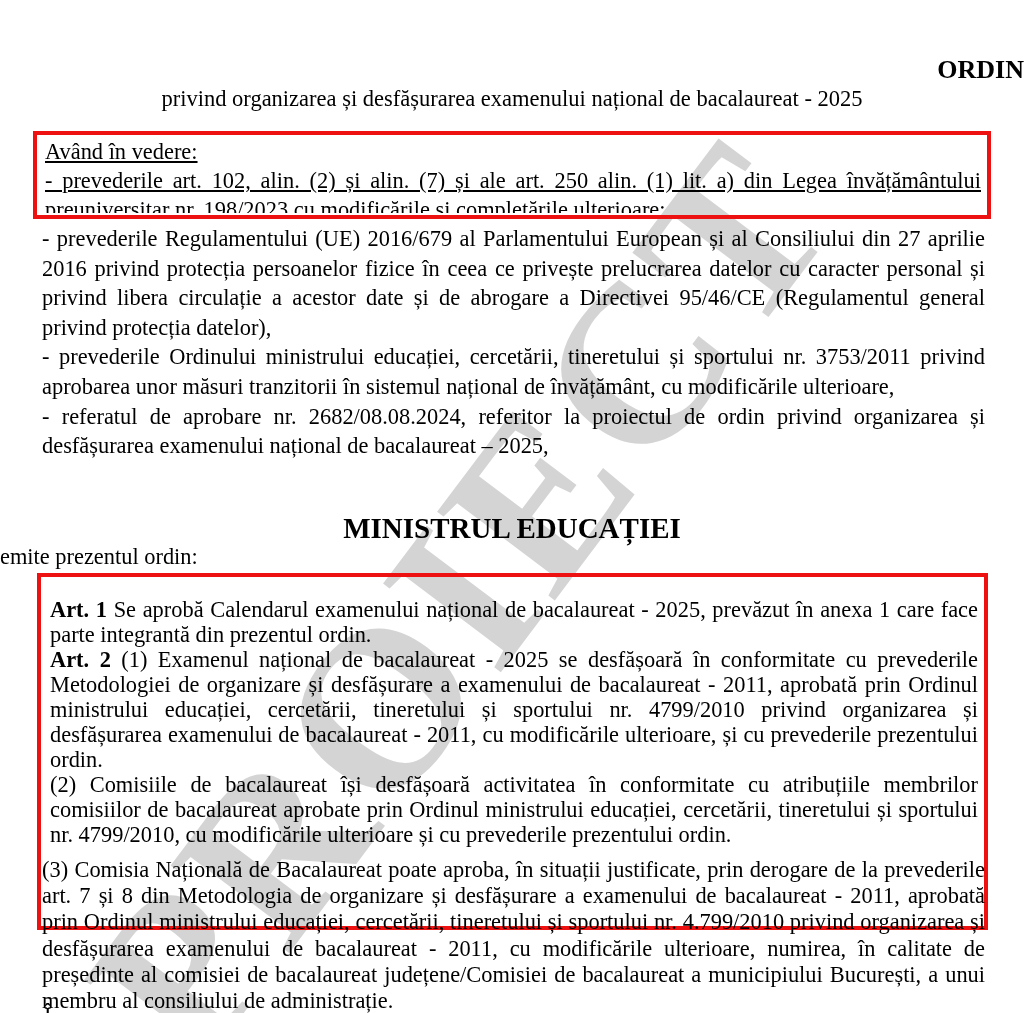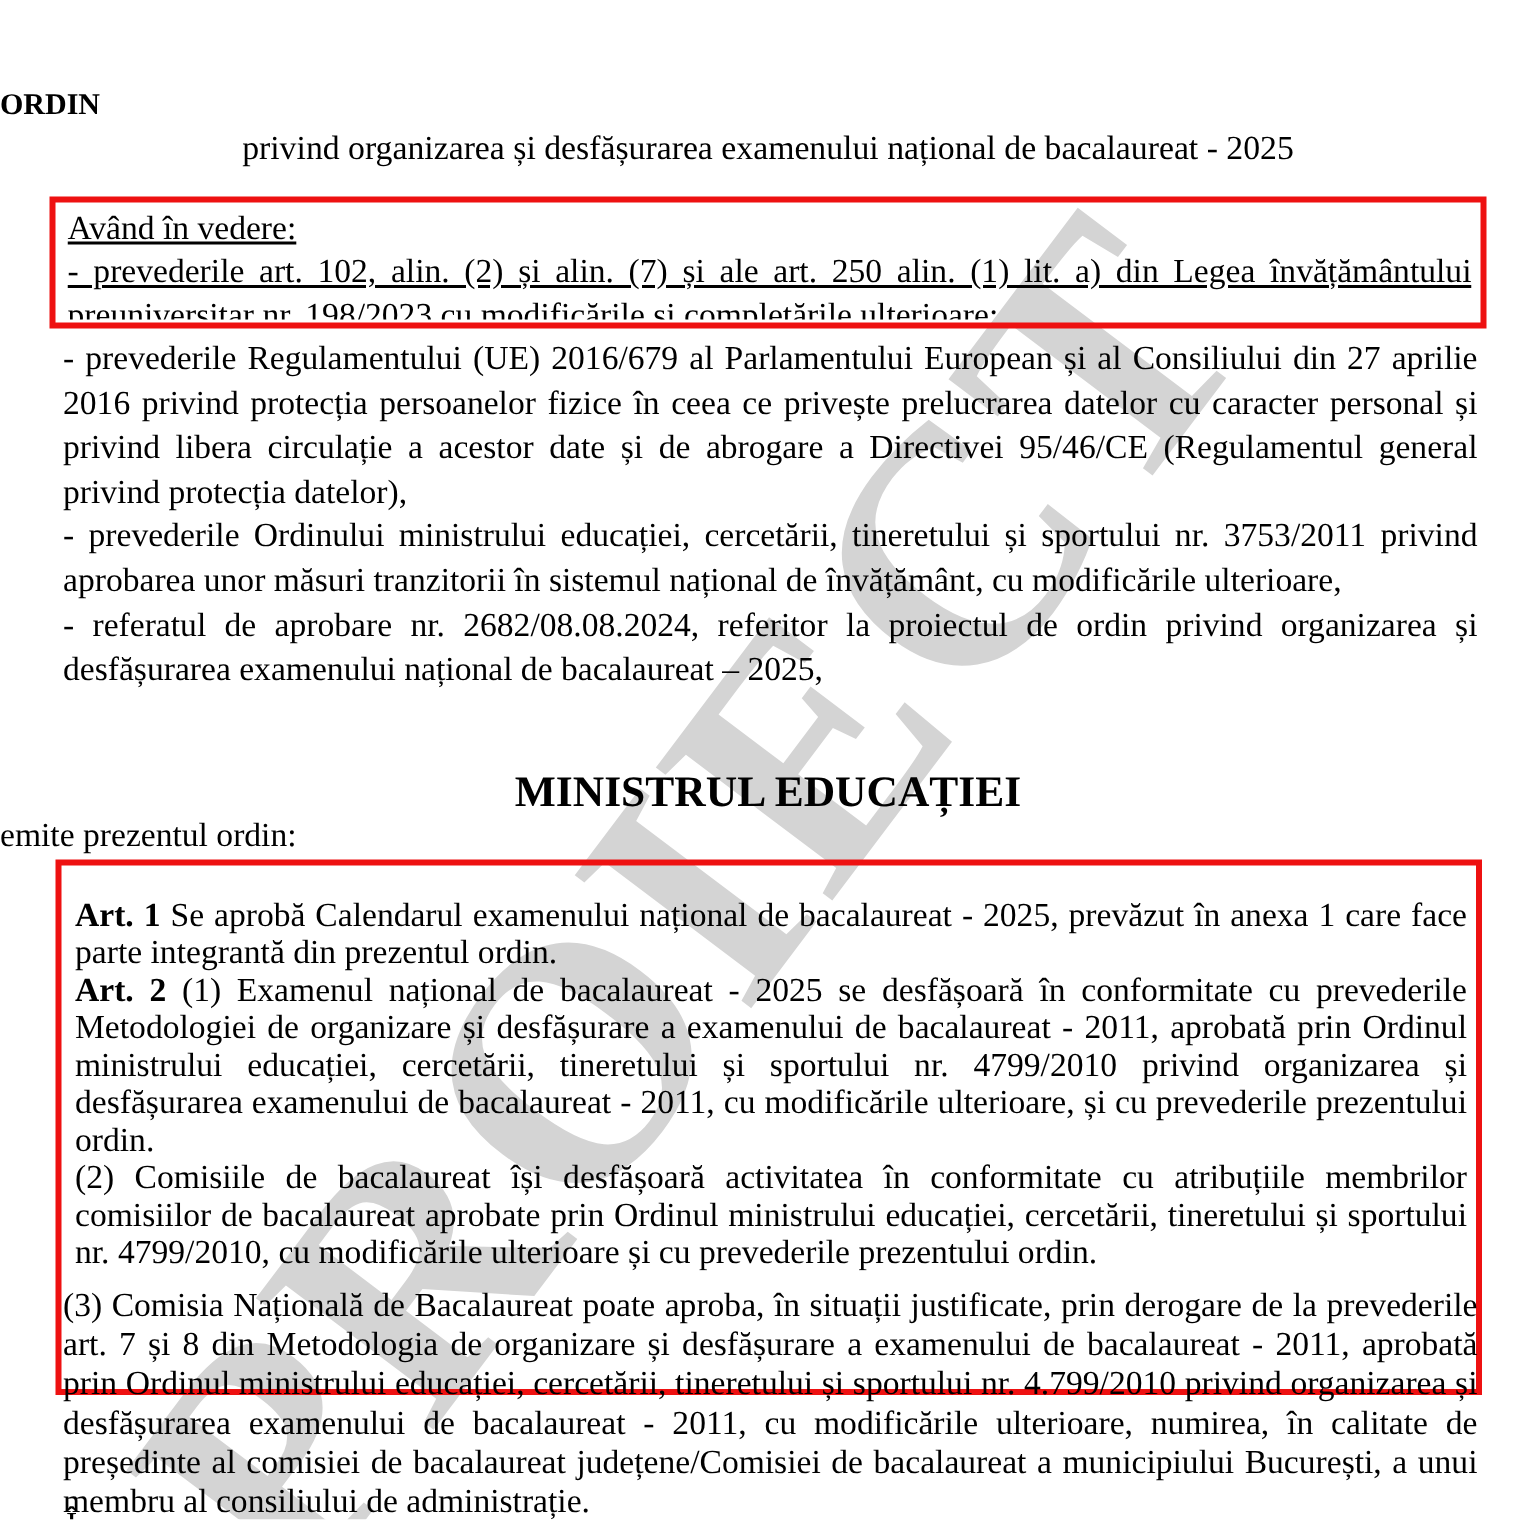--- a/index.html
+++ b/index.html
@@ -27,21 +27,21 @@
     letter-spacing: 6px;
     color: var(--wm, #d4d4d4);
     white-space: nowrap;
     z-index: 0;
     user-select: none;
   }
   
   .content { position: absolute; inset: 0; z-index: 1; }
   .title {
     position: absolute; top: 58px; left: 0; width: 100%;
-    text-align: left; font-size: 20px; line-height: 24px; font-weight: bold;
+    text-align: right; font-size: 26px; line-height: 24px; font-weight: bold;
   }
   .subtitle {
     position: absolute; top: 86px; left: 0; width: 100%;
     text-align: center; font-size: 22.5px; line-height: 26px; font-weight: normal;
   }
   .para {
     font-size: 22.4px;
     text-align: justify;
   }
   .hl-box {

